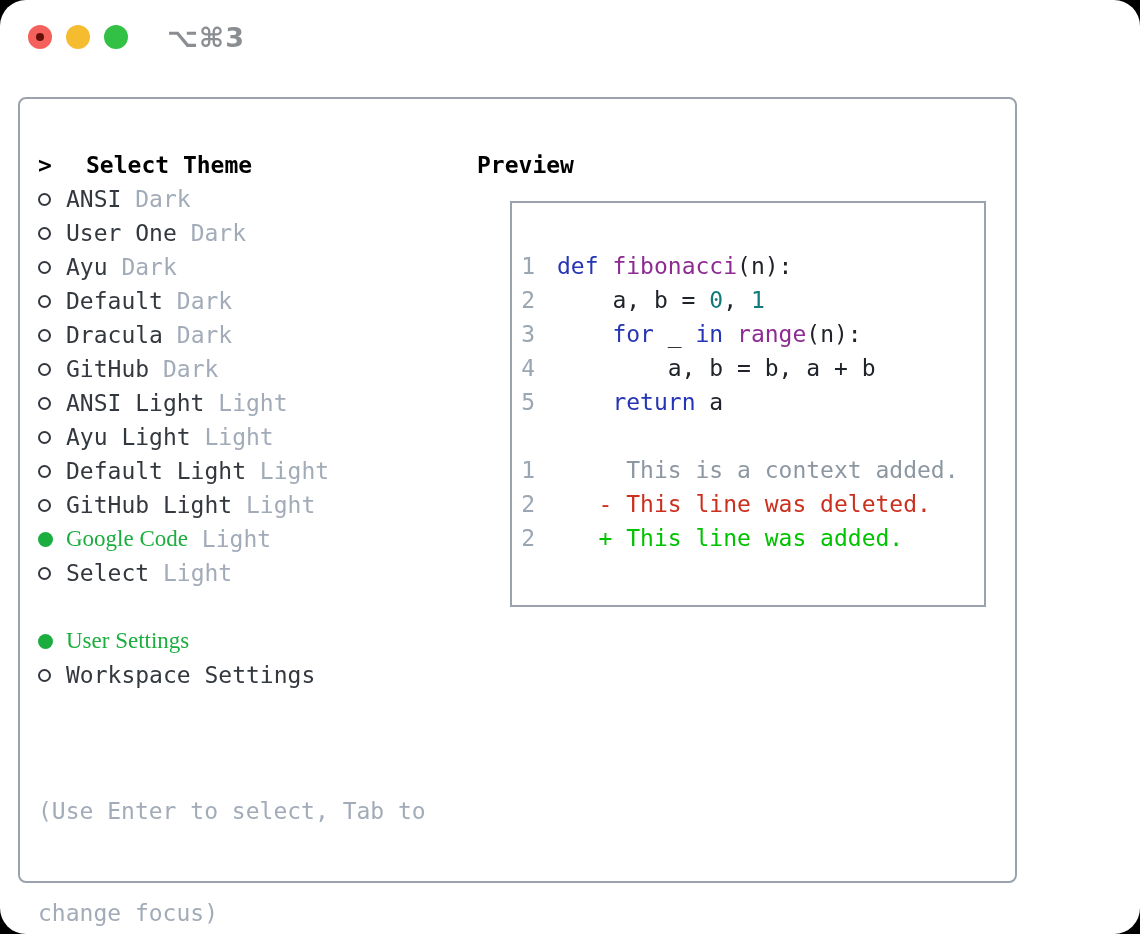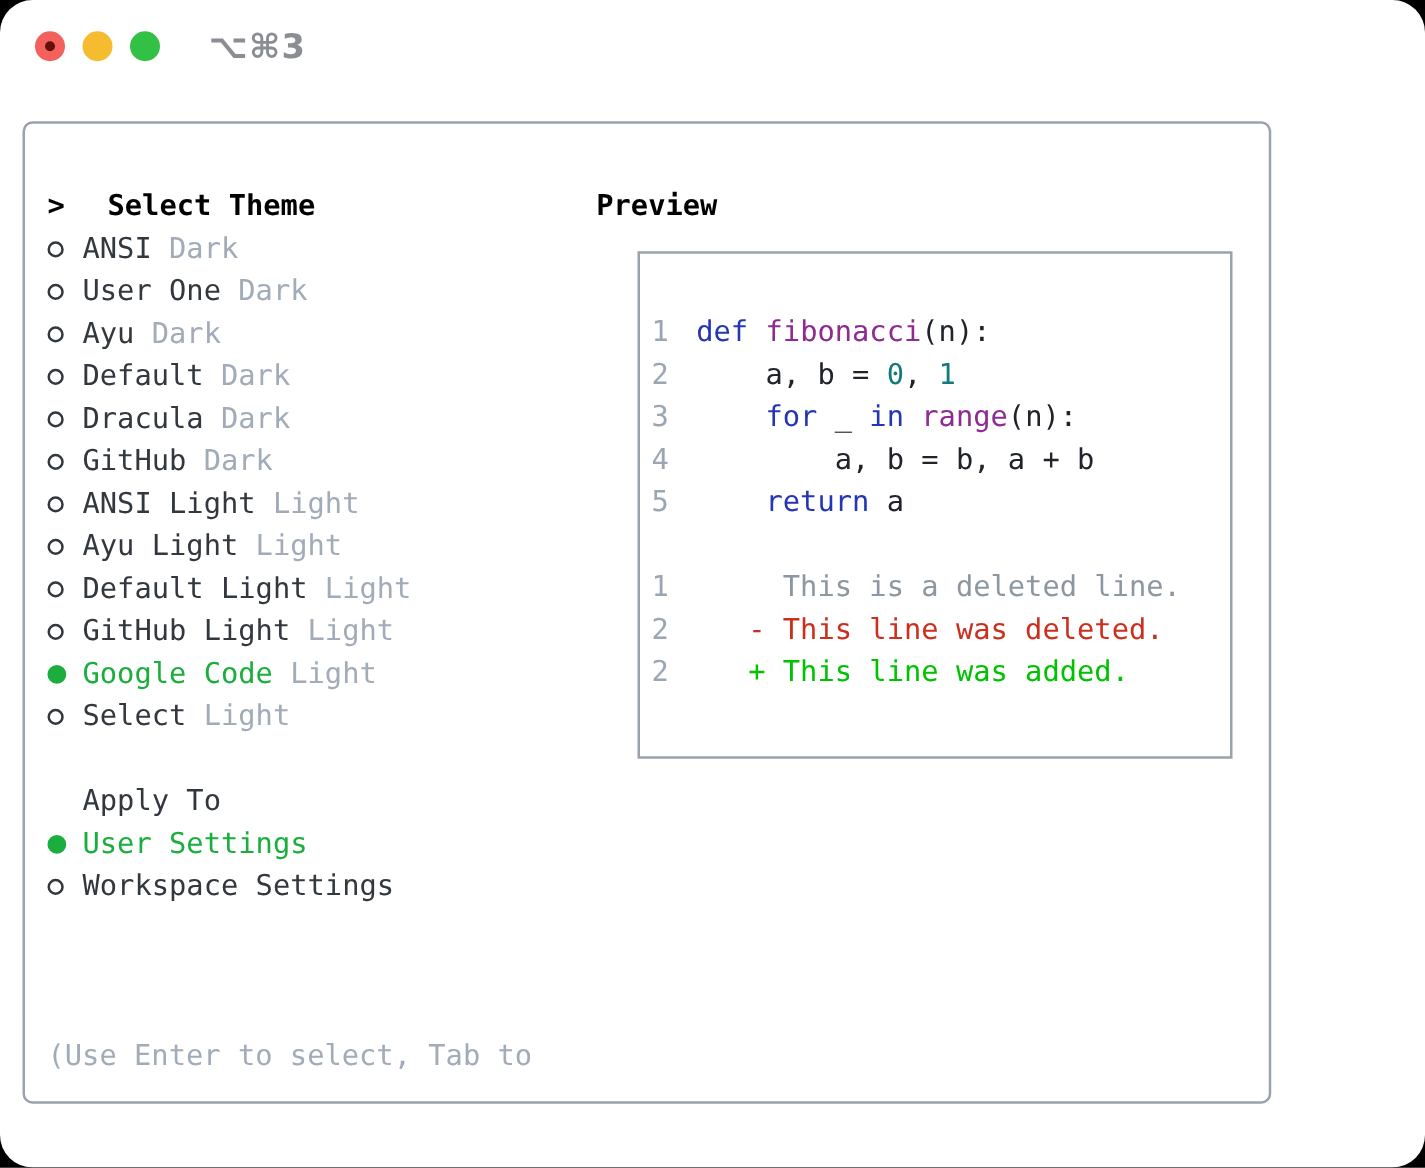--- a/index.html
+++ b/index.html
@@ -30,21 +30,21 @@
   }
   .row{display:flex;height:34px;align-items:center;font-size:23px;color:var(--text);}
   .list{position:absolute;left:18px;top:49px;}
   .marker{width:28px;display:flex;align-items:center;flex:none;}
   .ring{width:13px;height:13px;border-radius:50%;border:2px solid var(--text);box-sizing:border-box;}
   .ball{width:15px;height:15px;border-radius:50%;background:var(--ui_green);}
   .pointer{font-weight:700;color:#000;font-size:23px;}
   .row.header .label{font-weight:700;color:#000;margin-left:20px;}
   .label{white-space:pre;}
   .suffix{color:var(--muted);margin-left:13.85px;white-space:pre;}
-  .row.selected .label{color:var(--ui_green);}
+  .row.selected .label{color:var(--ui_green);font-family:Liberation Serif, serif;}
   .spacer{height:34px;}
   .hint{
     margin-top:0;font-size:23px;line-height:34px;color:var(--muted);white-space:pre;
   }
   
   .preview-label{
     position:absolute;left:457px;top:49px;height:34px;line-height:34px;
     font-size:23px;font-weight:700;color:#000;
   }
   .preview-box{
@@ -168,24 +168,20 @@
       <div class="row">
         <span class="marker">
             <span class="ring"></span>
           </span>
         <span class="label">Select</span>
         <span class="suffix">Light</span>
       </div>
 
       <div class="spacer"></div>
 
-      <div class="row">
-        <span class="marker"></span>
-        <span class="label">Apply To</span>
-      </div>
       <div class="row selected">
         <span class="marker">
             <span class="ball"></span>
           </span>
         <span class="label">User Settings</span>
       </div>
       <div class="row">
         <span class="marker">
             <span class="ring"></span>
           </span>
@@ -222,21 +218,21 @@
       </div>
       <div class="cline">
         <span class="lineno">5</span>
         <span class="content"><span class="tk-pl">    </span><span class="tk-kw">return</span><span class="tk-pl"> a</span></span>
       </div>
 
       <div class="spacer"></div>
 
       <div class="cline">
         <span class="lineno">1</span>
-        <span class="content diff-context">     This is a deleted line.</span>
+        <span class="content diff-context">     This is a context added.</span>
       </div>
       <div class="cline">
         <span class="lineno">2</span>
         <span class="content diff-deleted">   - This line was deleted.</span>
       </div>
       <div class="cline">
         <span class="lineno">2</span>
         <span class="content diff-added">   + This line was added.</span>
       </div>
 

